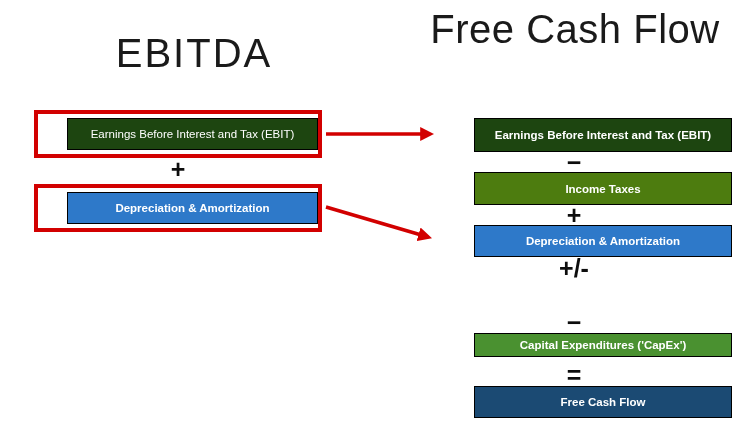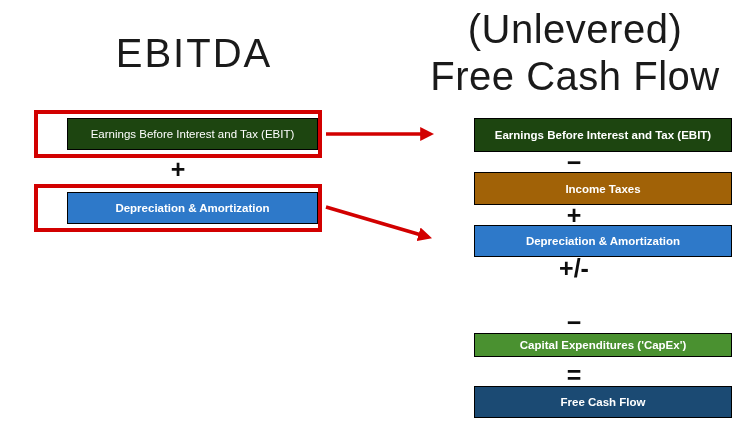--- a/index.html
+++ b/index.html
@@ -65,29 +65,28 @@
     <div class="cbox lbox fw-normal" style="background: rgb(29, 69, 16);">Earnings Before Interest and Tax (EBIT)</div>
   </div>
 
   <div class="op op-left">+</div>
 
   <div class="frame frame-2" style="border-color: rgb(210, 0, 0);">
     <div class="cbox lbox" style="background: rgb(46, 121, 201);">Depreciation &amp; Amortization</div>
   </div>
 
   <div class="title title-right">
-    <div>(Unlevered)</div>
     <div>Free Cash Flow</div>
   </div>
 
   <div class="cbox rbox r-box-1" style="background: rgb(29, 69, 16);">Earnings Before Interest and Tax (EBIT)</div>
 
   <div class="op r-op r-op-1">−</div>
 
-  <div class="cbox rbox r-box-2" style="background: #a16207;">Income Taxes</div>
+  <div class="cbox rbox r-box-2" style="background: #4d7c0f;">Income Taxes</div>
 
   <div class="op r-op r-op-2">+</div>
 
   <div class="cbox rbox r-box-3" style="background: rgb(46, 121, 201);">Depreciation &amp; Amortization</div>
 
   <div class="op r-op r-op-3">+/-</div>
 
 
   <div class="op r-op r-op-4">−</div>
 

